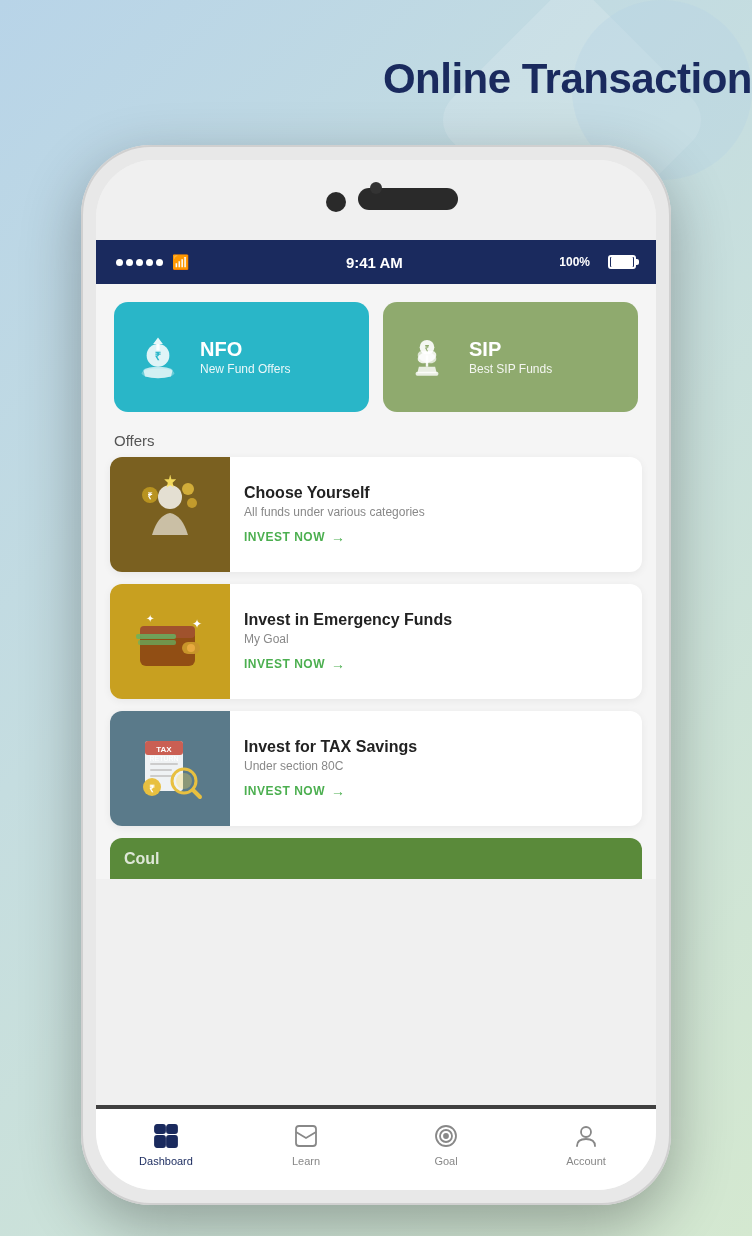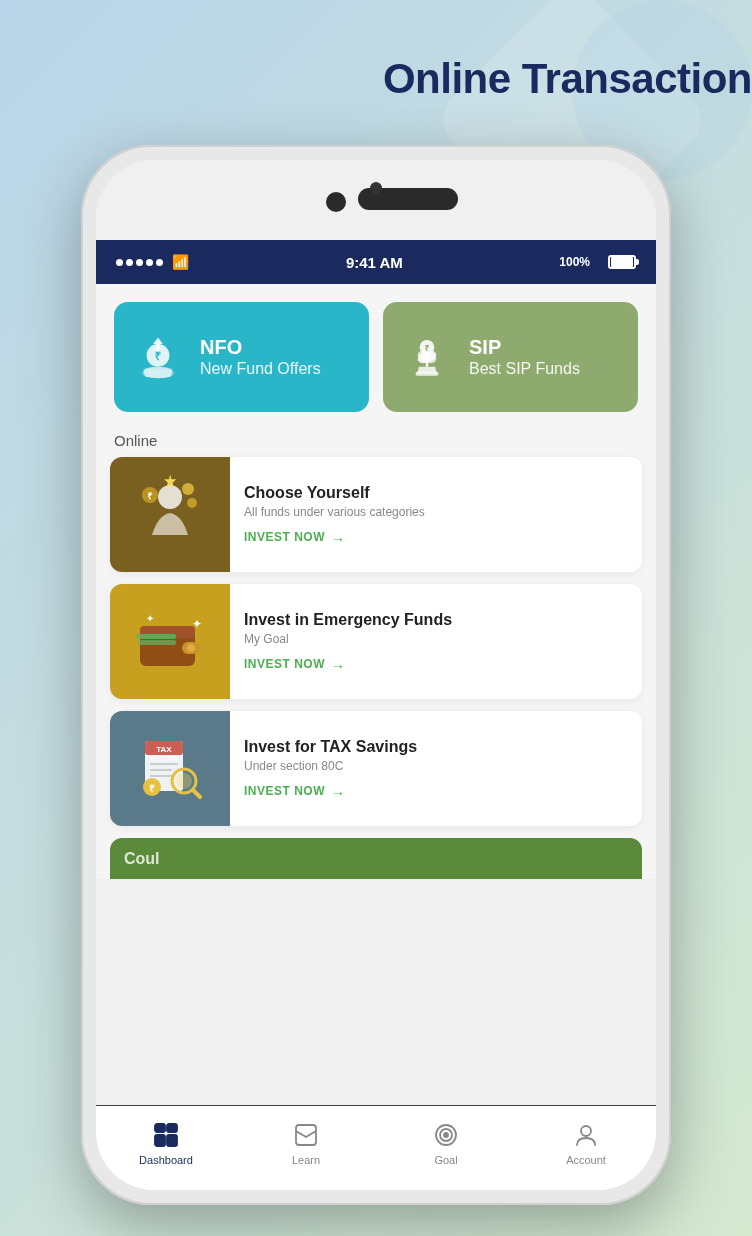--- a/index.html
+++ b/index.html
@@ -231,21 +231,21 @@
 
     .card-text {
       color: white;
     }
     .card-title {
       font-size: 20px;
       font-weight: 700;
       line-height: 1.1;
     }
     .card-subtitle {
-      font-size: 16px;
+      font-size: 12px;
       opacity: 0.9;
       margin-top: 2px;
     }
 
     
     .others-label {
       padding: 10px 18px 8px;
       font-size: 15px;
       color: #555;
       font-weight: 500;
@@ -331,21 +331,21 @@
     .bottom-nav {
       position: absolute;
       bottom: 0;
       left: 0;
       right: 0;
       height: 85px;
       background: white;
       display: flex;
       align-items: center;
       justify-content: space-around;
-      border-top: 1px solid #404040;
+      border-top: 4px solid #404040;
       padding-bottom: 10px;
     }
 
     .nav-item {
       display: flex;
       flex-direction: column;
       align-items: center;
       gap: 5px;
       flex: 1;
     }
@@ -450,21 +450,21 @@
               <text x="32" y="25" text-anchor="middle" font-size="10" fill="#8faa6e" font-weight="bold">₹</text>
             </svg>
           </div>
           <div class="card-text">
             <div class="card-title">SIP</div>
             <div class="card-subtitle">Best SIP Funds</div>
           </div>
         </div>
       </div>
 
-      <div class="others-label">Online</div>
+      <div class="others-label">Offers</div>
 
       <div class="list-container">
 
         <div class="list-item">
           <div class="list-item-img img-choose">
             <svg width="80" height="80" viewBox="0 0 80 80">
 
               <circle cx="40" cy="22" r="12" fill="rgba(255,255,255,0.8)"></circle>
               <path d="M22 60 Q28 40 40 38 Q52 40 58 60" fill="rgba(255,255,255,0.6)"></path>
 

